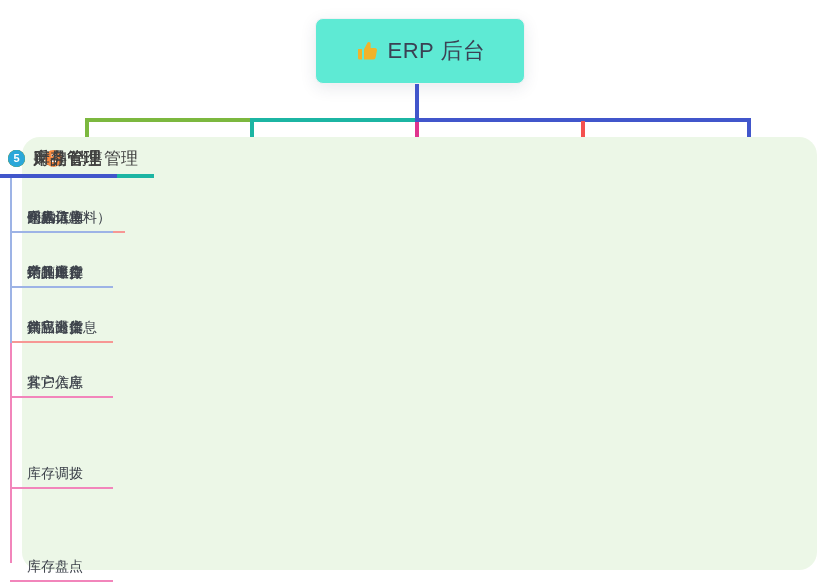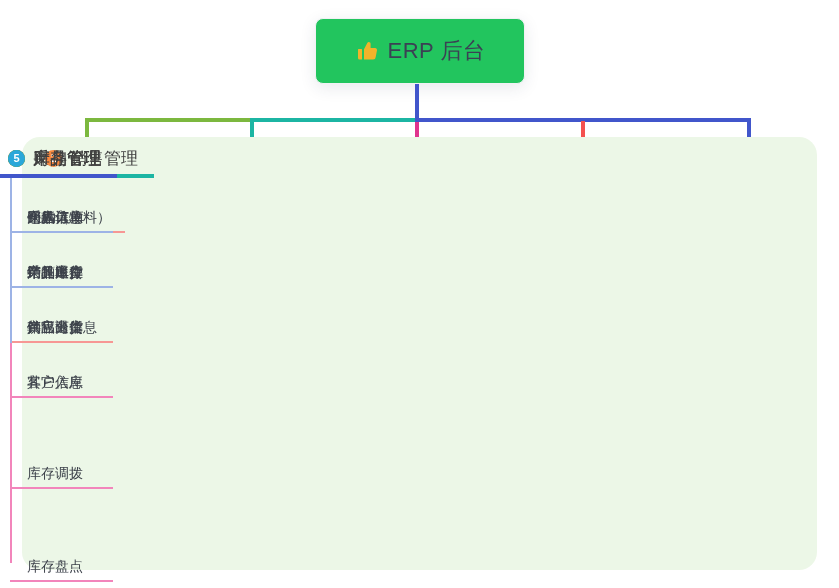--- a/index.html
+++ b/index.html
@@ -1,21 +1,21 @@
 <!DOCTYPE html>
 <html><head>
 <meta charset="utf-8">
 <style>
   html,body{margin:0;padding:0;background:#ffffff;font-family:"Liberation Sans","DejaVu Sans",sans-serif;}
   .canvas{position:relative;width:839px;height:588px;background:#ffffff;overflow:hidden;}
 
   
   .root-card{
     position:absolute;left:315px;top:18px;width:208px;height:64px;
-    background:#22c55e;border:1px solid #f1f1f4;border-radius:8px;
+    background:#5eead4;border:1px solid #f1f1f4;border-radius:8px;
     box-shadow:0 4px 16px rgba(40,50,80,.10);
     display:flex;align-items:center;justify-content:center;gap:9px;
   }
   .root-title{font-size:22px;color:#3b4154;font-weight:500;letter-spacing:.5px;}
   .thumb-icon{width:24px;height:24px;display:block;}
 
   
   .h-seg{position:absolute;top:118px;height:4px;}
   .seg-left{left:85px;width:334px;}
   .seg-mid{left:250px;width:169px;}

